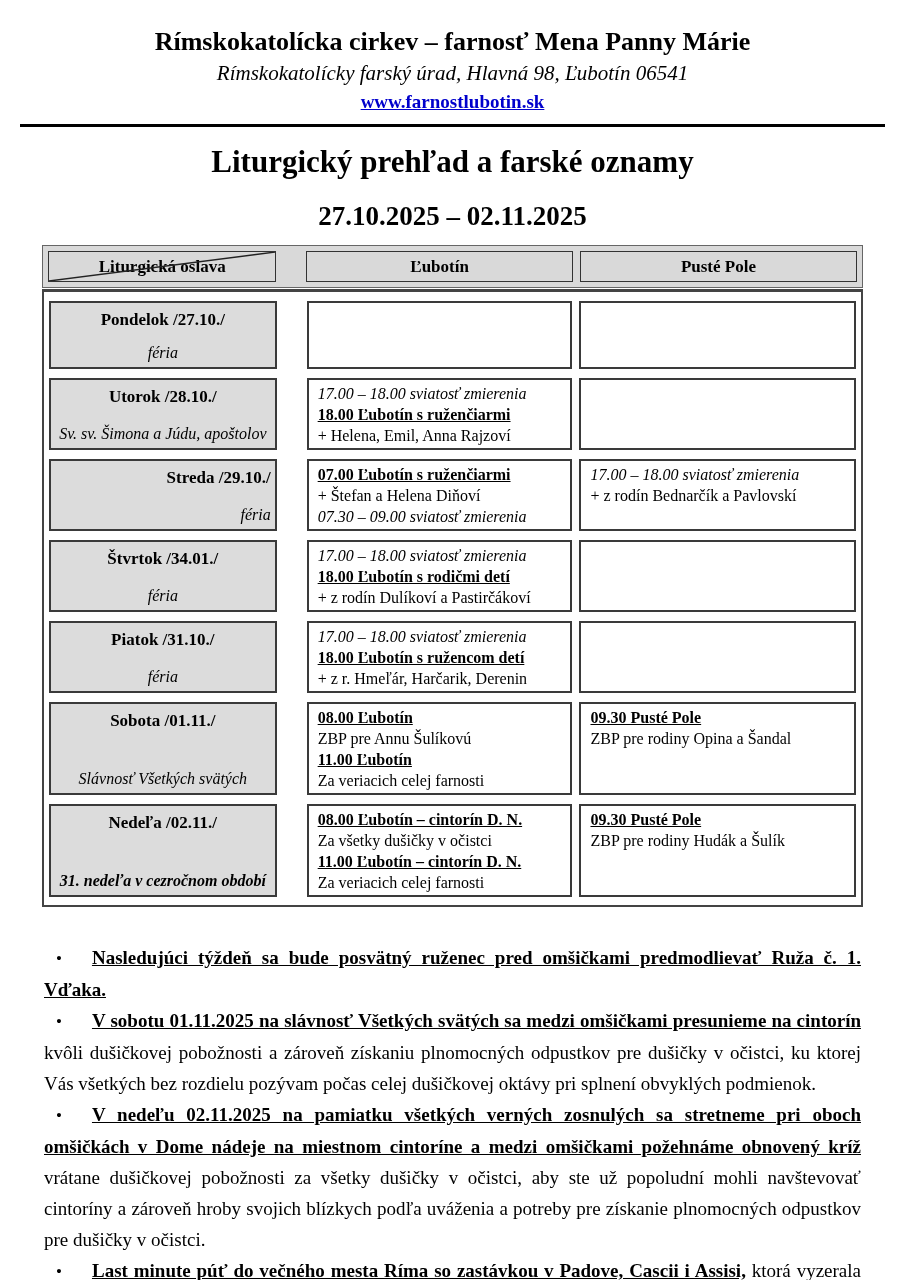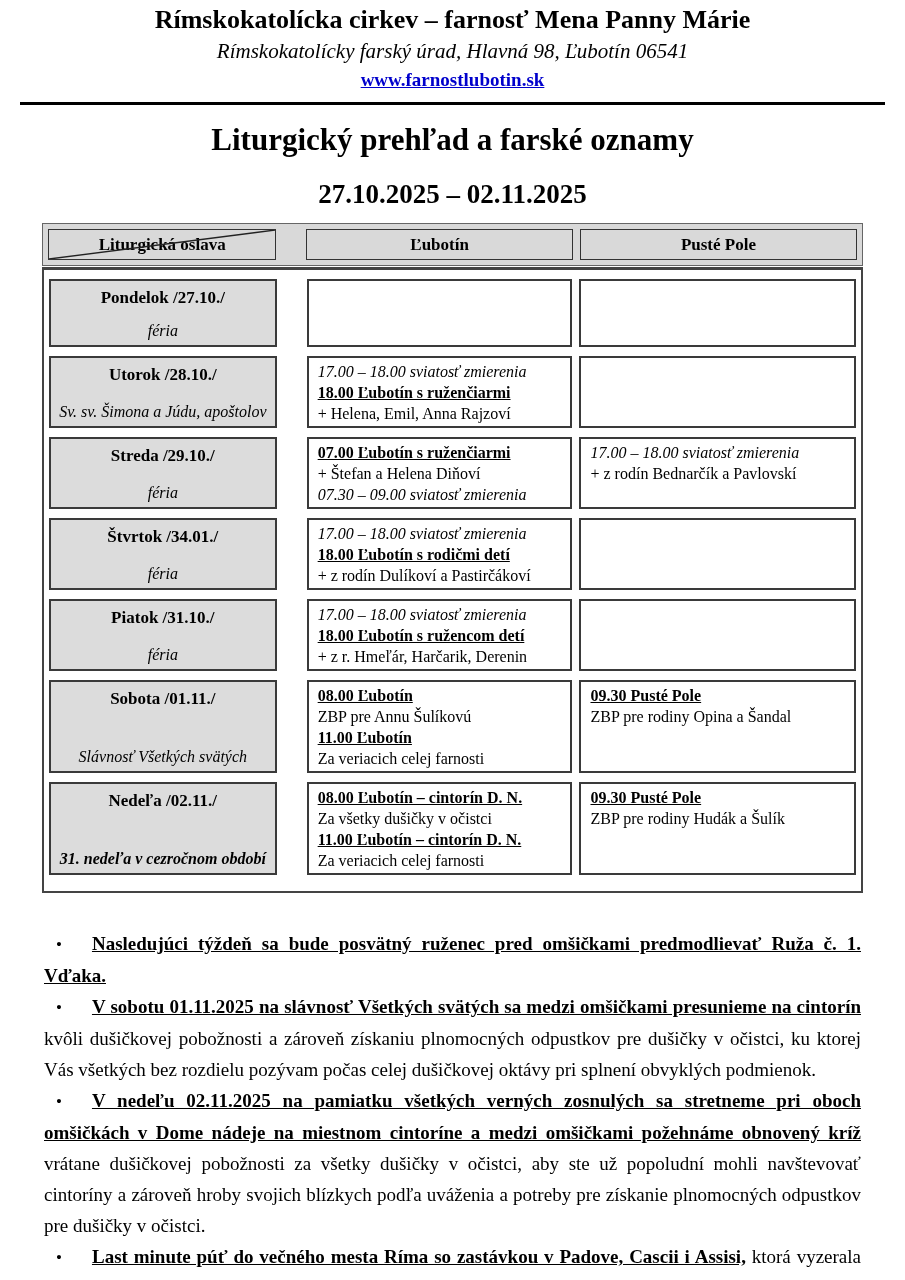--- a/index.html
+++ b/index.html
@@ -2,39 +2,39 @@
 <html><head>
 <meta charset="utf-8">
 <style>
   html,body{margin:0;padding:0;background:#888;}
   .page{
     width:905px;height:1280px;background:#ffffff;color:#000;
     font-family:"Liberation Serif","DejaVu Serif",serif;
     position:relative;overflow:hidden;margin:0 auto;box-sizing:border-box;
   }
   
-  .doc-header{text-align:center;padding-top:4px;}
+  .doc-header{text-align:center;padding-top:26px;}
   .org{font-size:26px;font-weight:bold;line-height:32px;}
   .addr{font-size:21px;font-style:italic;line-height:26px;margin-top:2px;}
   .site{display:inline-block;font-size:19px;font-weight:bold;
     color:#0000cc;text-decoration:underline;margin-top:5px;cursor:pointer;}
   .rule{height:3px;background:#000;margin:11px 20px 0 20px;}
   .title{font-size:31px;font-weight:bold;text-align:center;margin:17px 0 0;}
   .dates{font-size:27px;font-weight:bold;text-align:center;margin:21px 0 0;}
   
   .sched{margin:13px 42px 0;}
   .thead{background:#d9d9d9;border:1px solid #666;padding:5px;display:flex;box-sizing:border-box;}
   .th{background:#d9d9d9;border:1px solid #333;font-weight:bold;font-size:17px;
       text-align:center;padding:5px 0 4px;position:relative;box-sizing:border-box;}
   .c1{width:234px;}
   .c2{width:273px;margin-left:30px;}
   .c3{width:284px;margin-left:7px;}
   .strike{position:absolute;left:0;top:0;width:100%;height:100%;pointer-events:none;}
   .strike line{stroke:#222;stroke-width:1.4;vector-effect:non-scaling-stroke;}
-  .tbody{border:2px solid #444;border-top-width:3px;background:#fff;padding:9px 5px 16px;margin-top:1px;}
+  .tbody{border:2px solid #444;border-top-width:3px;background:#fff;padding:9px 5px 8px;margin-top:1px;}
   .row{display:flex;margin-bottom:9px;}
   .row:last-child{margin-bottom:0;}
   .cell{border:2px solid #3a3a3a;box-sizing:border-box;background:#fff;}
   .day-cell{background:#dcdcdc;display:flex;flex-direction:column;justify-content:space-between;
     text-align:center;padding:7px 4px 5px;}
   .day{font-weight:bold;font-size:17px;}
   .feast{font-style:italic;font-size:16px;}
   .feast.bold{font-weight:bold;}
   .ev-cell{padding:3px 9px 2px;font-size:16px;line-height:21px;text-align:left;}
   .line.italic{font-style:italic;}
@@ -92,21 +92,21 @@
             <div class="feast">Sv. sv. Šimona a Júdu, apoštolov</div>
           </div>
           <div class="cell ev-cell c2" style="min-height: 64px;">
             <div class="line italic">17.00 – 18.00 sviatosť zmierenia</div>
             <div class="line bold">18.00 Ľubotín s ruženčiarmi</div>
             <div class="line regular">+ Helena, Emil, Anna Rajzoví</div>
           </div>
           <div class="cell ev-cell c3" style="min-height: 64px;"></div>
         </div>
         <div class="row">
-          <div class="cell day-cell c1" style="min-height: 66px;">
+          <div class="cell day-cell c1" style="min-height: 66px; text-align: right;">
             <div class="day">Streda /29.10./</div>
             <div class="feast">féria</div>
           </div>
           <div class="cell ev-cell c2" style="min-height: 66px;">
             <div class="line bold">07.00 Ľubotín s ruženčiarmi</div>
             <div class="line regular">+ Štefan a Helena Diňoví</div>
             <div class="line italic">07.30 – 09.00 sviatosť zmierenia</div>
           </div>
           <div class="cell ev-cell c3" style="min-height: 66px;">
             <div class="line italic">17.00 – 18.00 sviatosť zmierenia</div>

